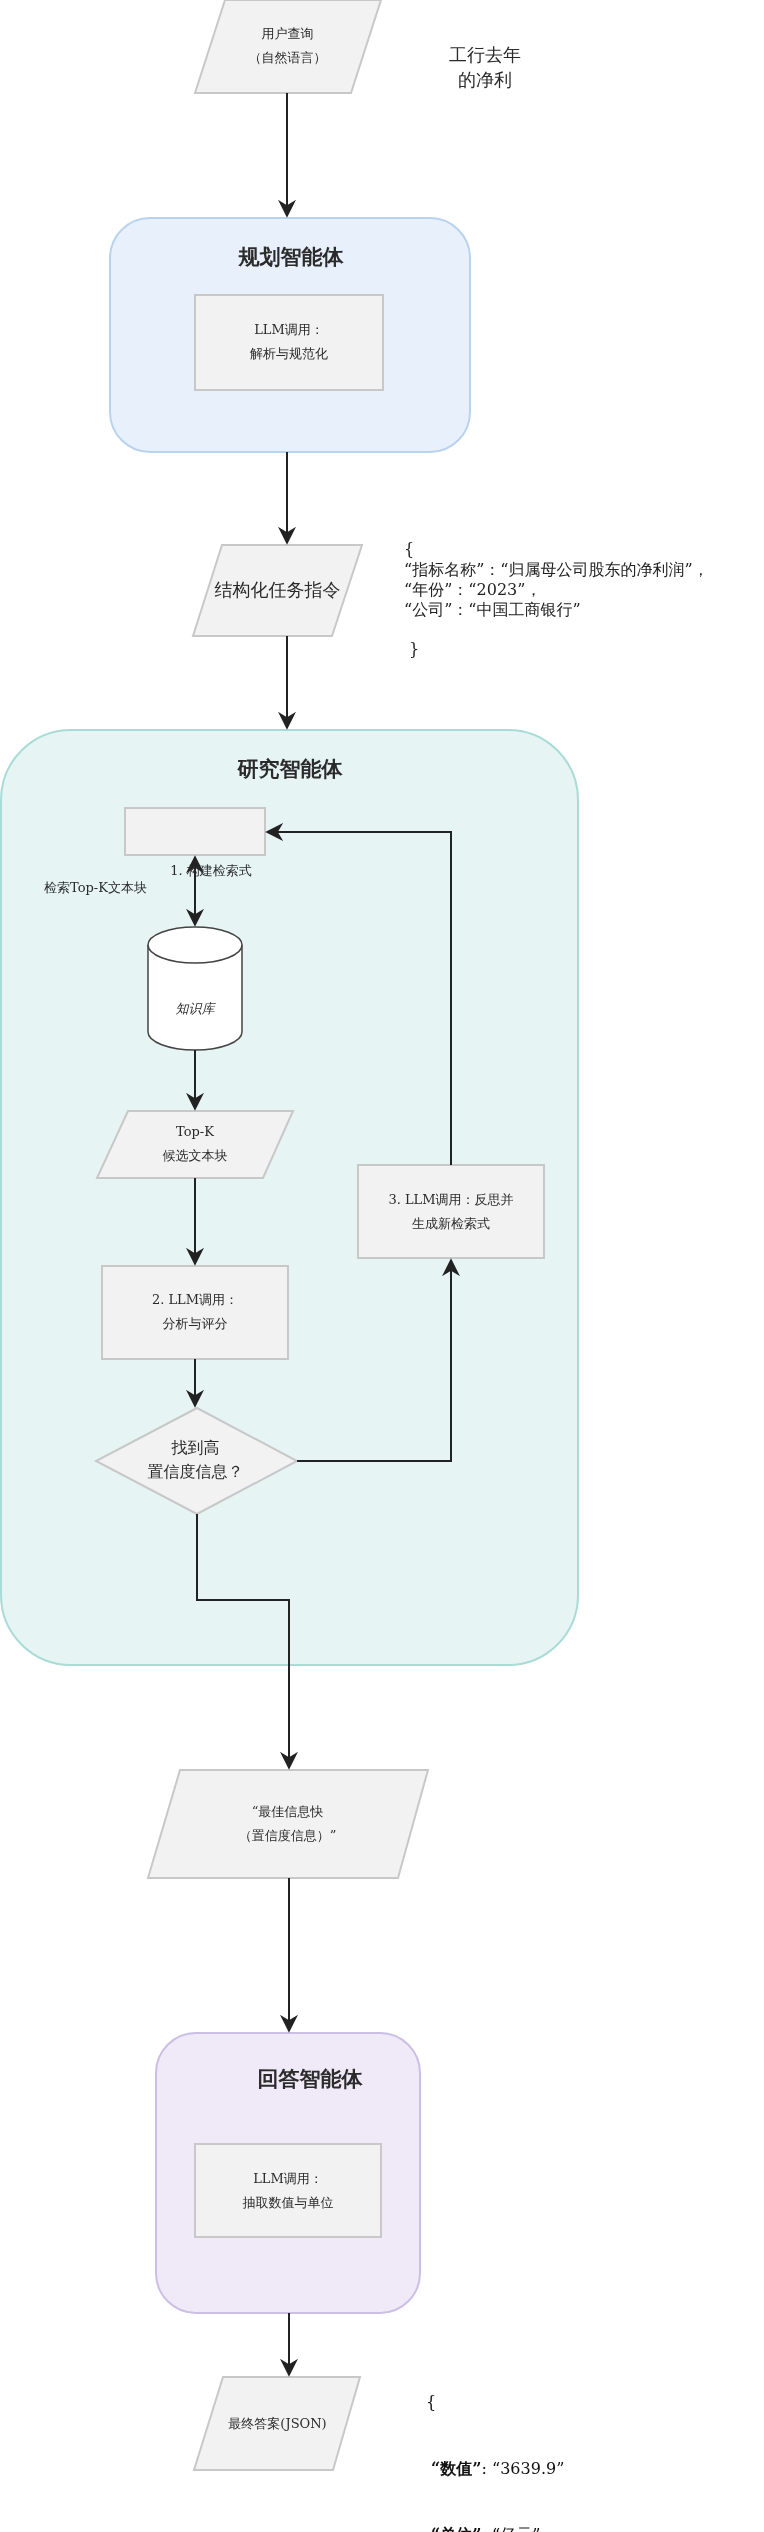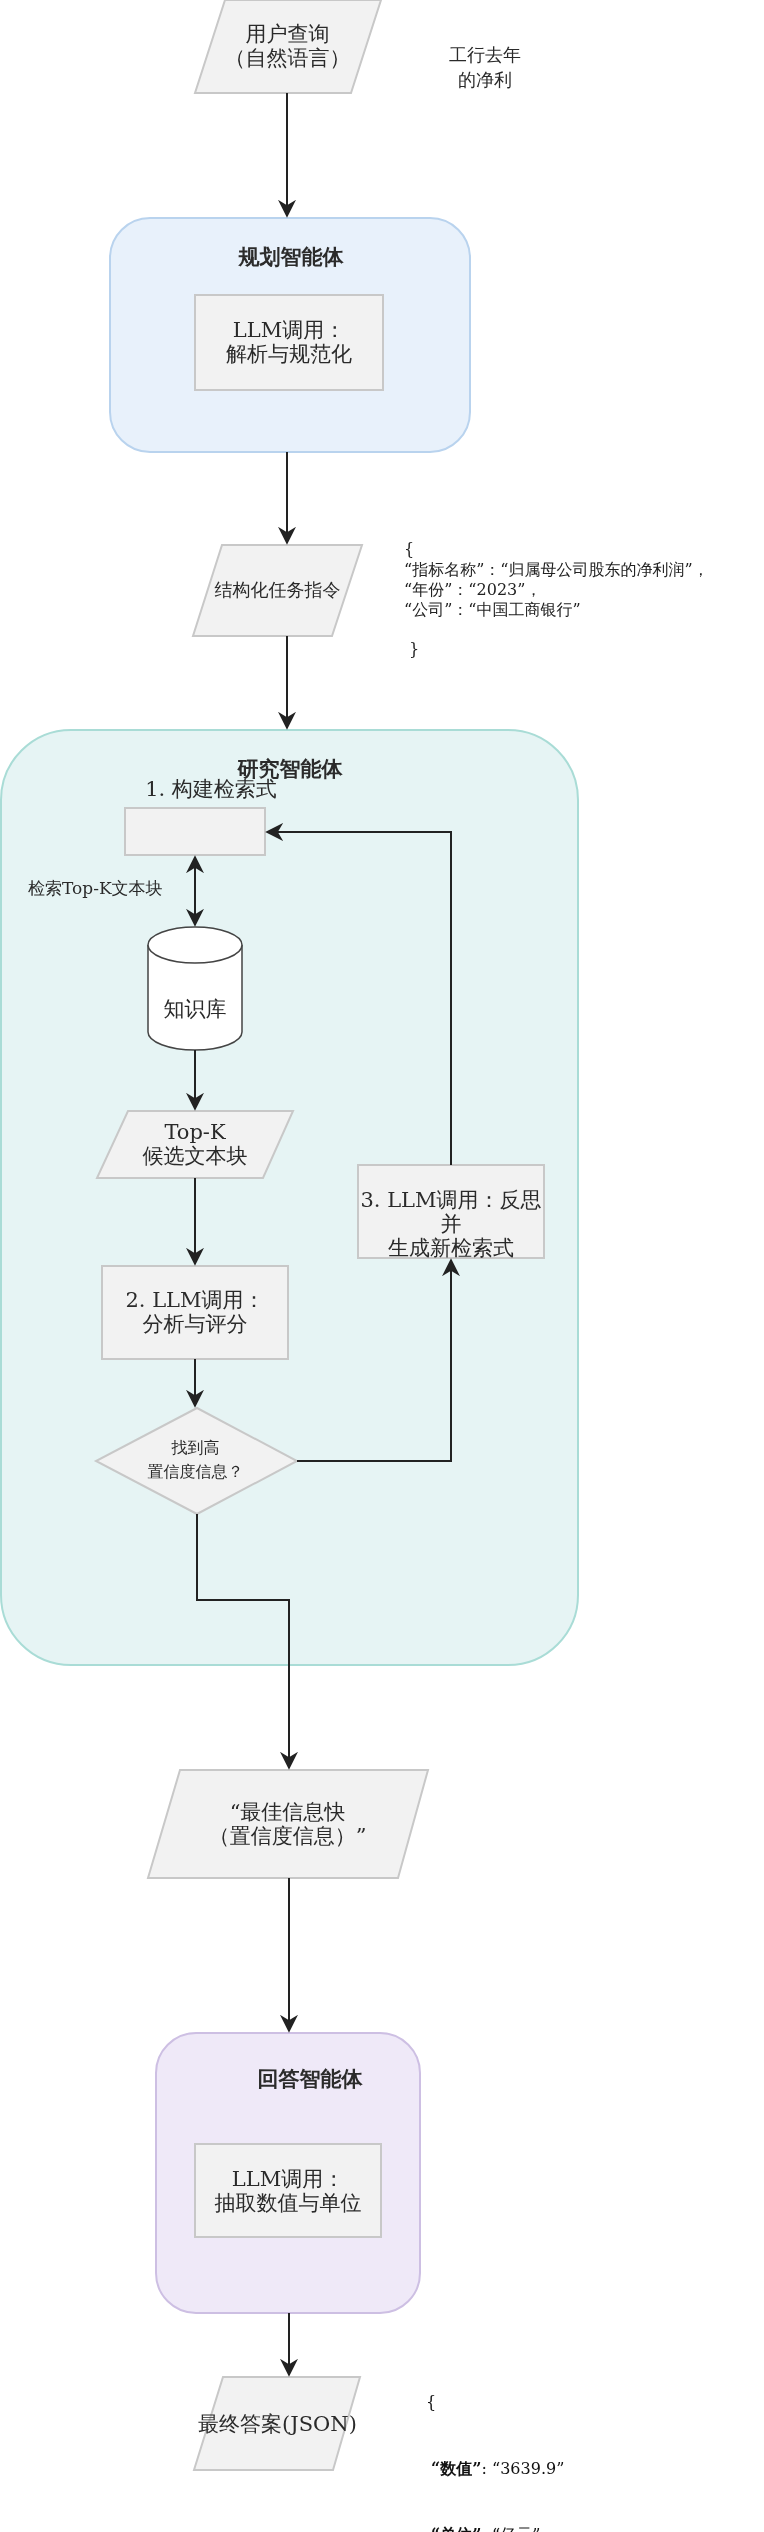--- a/index.html
+++ b/index.html
@@ -1,19 +1,19 @@
 <!DOCTYPE html>
 <html><head>
 <meta charset="utf-8">
 <style>
   html, body { margin:0; padding:0; background:#ffffff; }
   body { width:764px; height:2532px; position:relative; overflow:hidden;
          font-family: "DejaVu Serif", "Liberation Serif", serif; color:#222; }
   svg.layer { position:absolute; left:0; top:0; }
-  .label { position:absolute; text-align:center; font-size:21px; line-height:24px; color:#2a2a2a; }
+  .label { position:absolute; text-align:center; font-size:13px; line-height:24px; color:#2a2a2a; }
   .title { position:absolute; text-align:center; font-size:21px; font-weight:bold; color:#2b2b2b;
            font-family: "DejaVu Sans", "Liberation Sans", sans-serif; }
   .note { position:absolute; font-size:16px; line-height:20px; color:#222; white-space:pre; }
   .json { position:absolute; font-size:16px; line-height:22px; color:#111; white-space:pre; }
   .json b { font-weight:bold; }
 </style>
 </head>
 <body>
 
 <svg class="layer" width="764" height="2532">
@@ -85,25 +85,25 @@
   <div>LLM调用：</div>
   <div>解析与规范化</div>
 </div>
 
 <div class="label" style="left:193px; top:578px; width:169px; font-size:18px;">结构化任务指令</div>
 
 <div class="note" style="left:404px; top:540px;"><div>{</div><div>“指标名称”：“归属母公司股东的净利润”，</div><div>“年份”：“2023”，</div><div>“公司”：“中国工商银行”</div><div style="height:20px"></div><div> }</div></div>
 
 <div class="title" style="left:140px; top:755px; width:300px;">研究智能体</div>
 
-<div class="label" style="left:125px; top:777px; width:140px;padding-left:16px;">1. 构建检索式</div>
+<div class="label" style="left:125px; top:859px; width:140px;padding-left:16px;">1. 构建检索式</div>
 
-<div class="label" style="left:28px; top:876px; width:140px; text-align:left; font-size:17px;">检索Top-K文本块</div>
+<div class="label" style="left:44px; top:876px; width:140px; text-align:left; font-size:13px;">检索Top-K文本块</div>
 
-<div class="label" style="left:148px; top:997px; width:94px;">知识库</div>
+<div class="label" style="left:148px; top:997px; width:94px;font-style:italic;">知识库</div>
 
 <div class="label" style="left:105px; top:1120px; width:180px;">
   <div>Top-K</div>
   <div>候选文本块</div>
 </div>
 
 <div class="label" style="left:102px; top:1288px; width:186px;text-align:center;">
   <div>2. LLM调用：</div>
   <div>分析与评分</div>
 </div>

